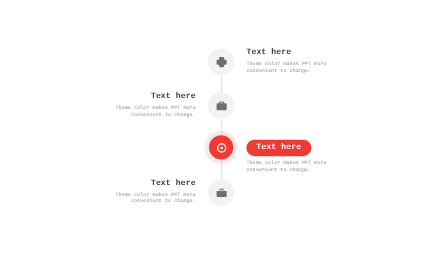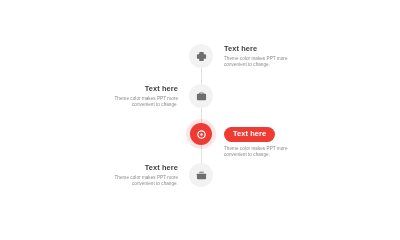--- a/index.html
+++ b/index.html
@@ -12,20 +12,21 @@
     background: #ffffff;
     font-family: "Liberation Sans", sans-serif;
     overflow: hidden;
   }
 
   #slide {
     position: relative;
     width: 348px;
     height: 225px;
     background: #ffffff;
+    font-family: Liberation Mono, monospace;
   }
 
   
   .spine {
     position: absolute;
     left: 201px;
     width: 1px;
     background: #e2e2e2;
   }
 

